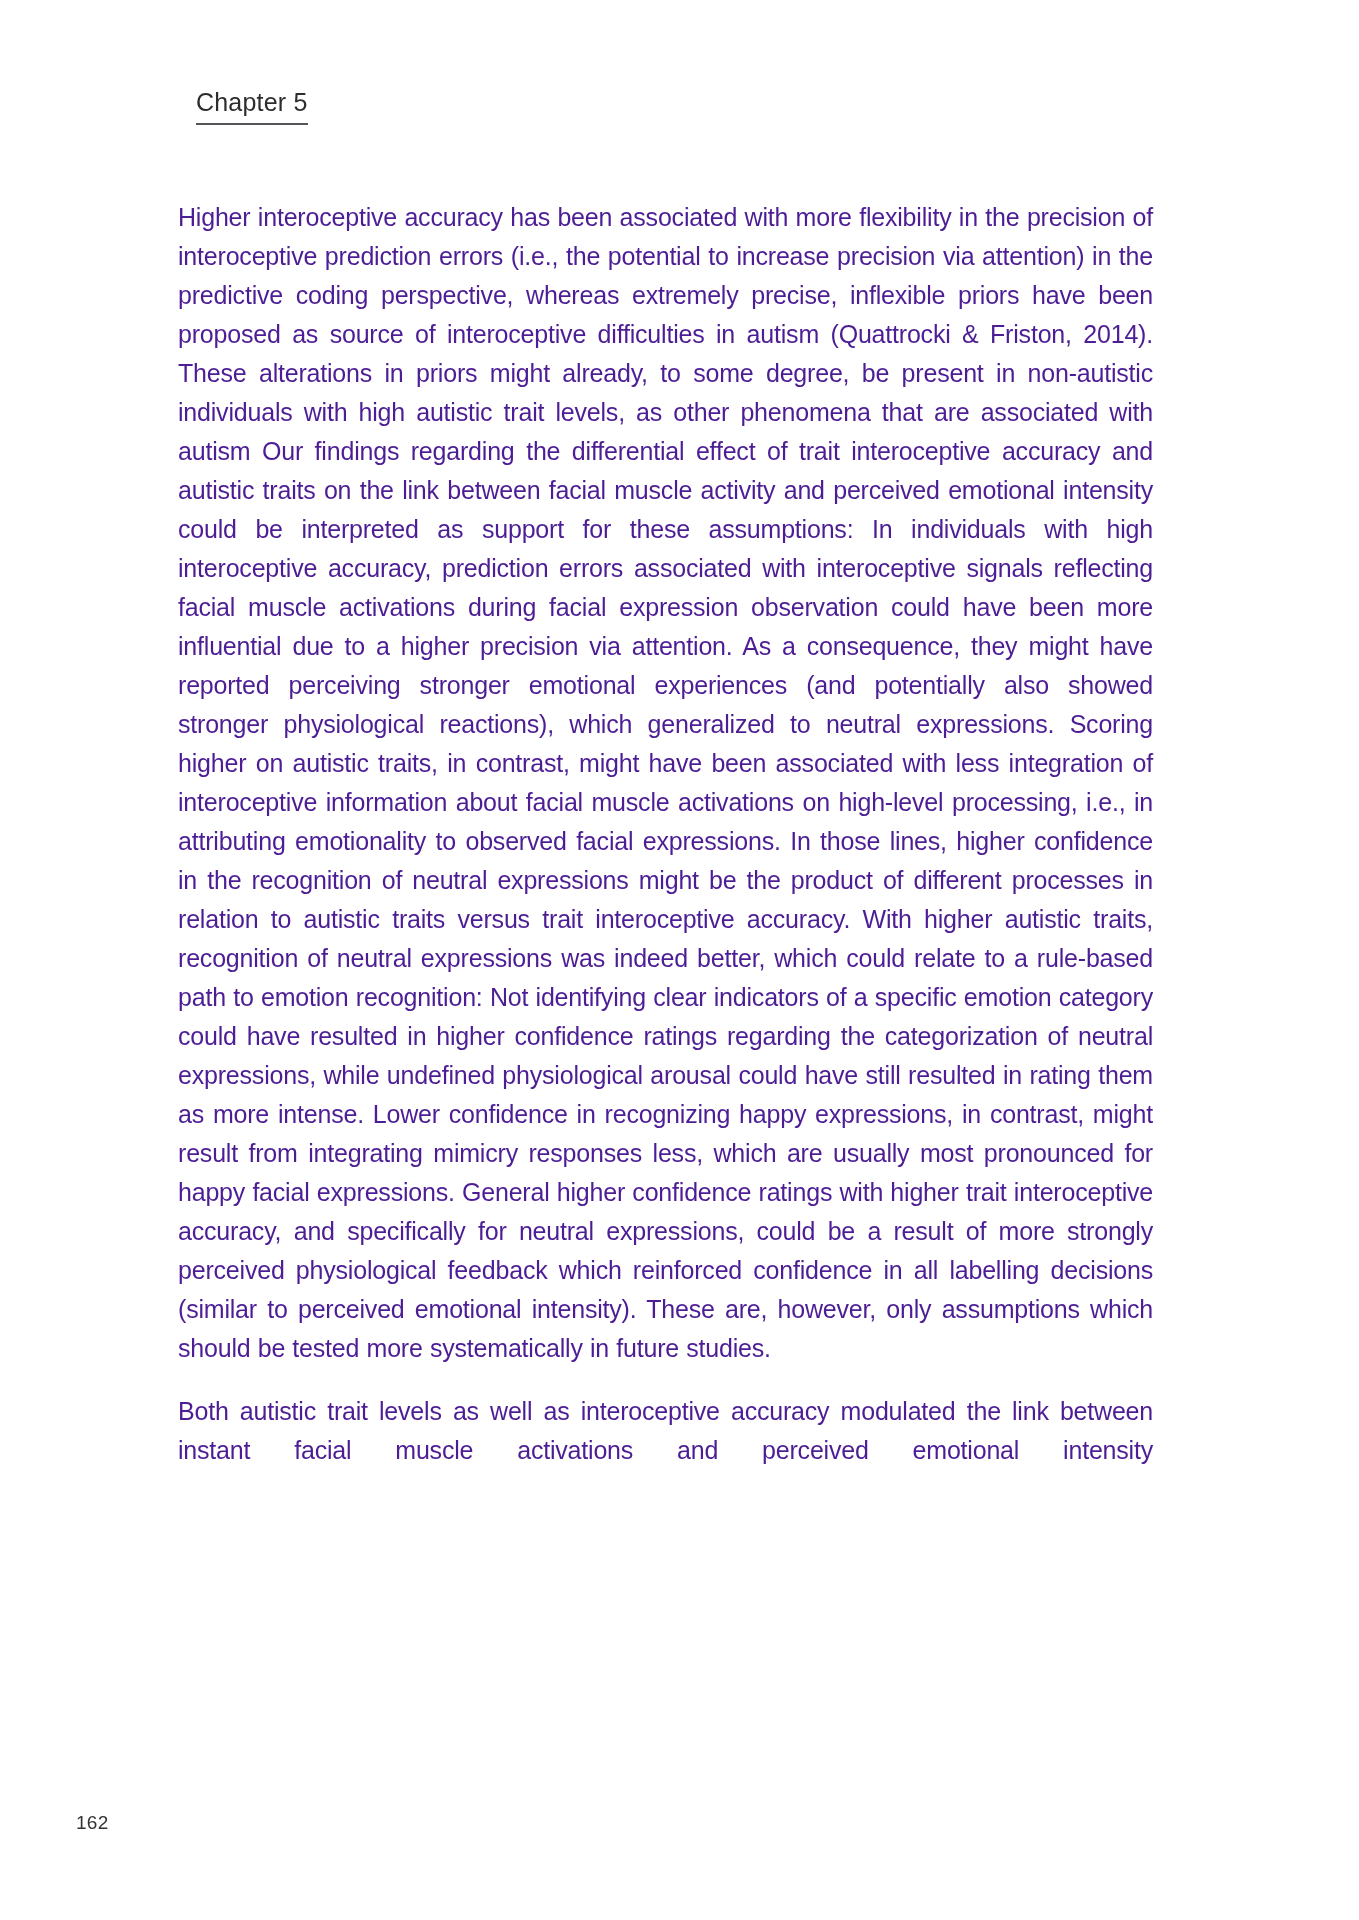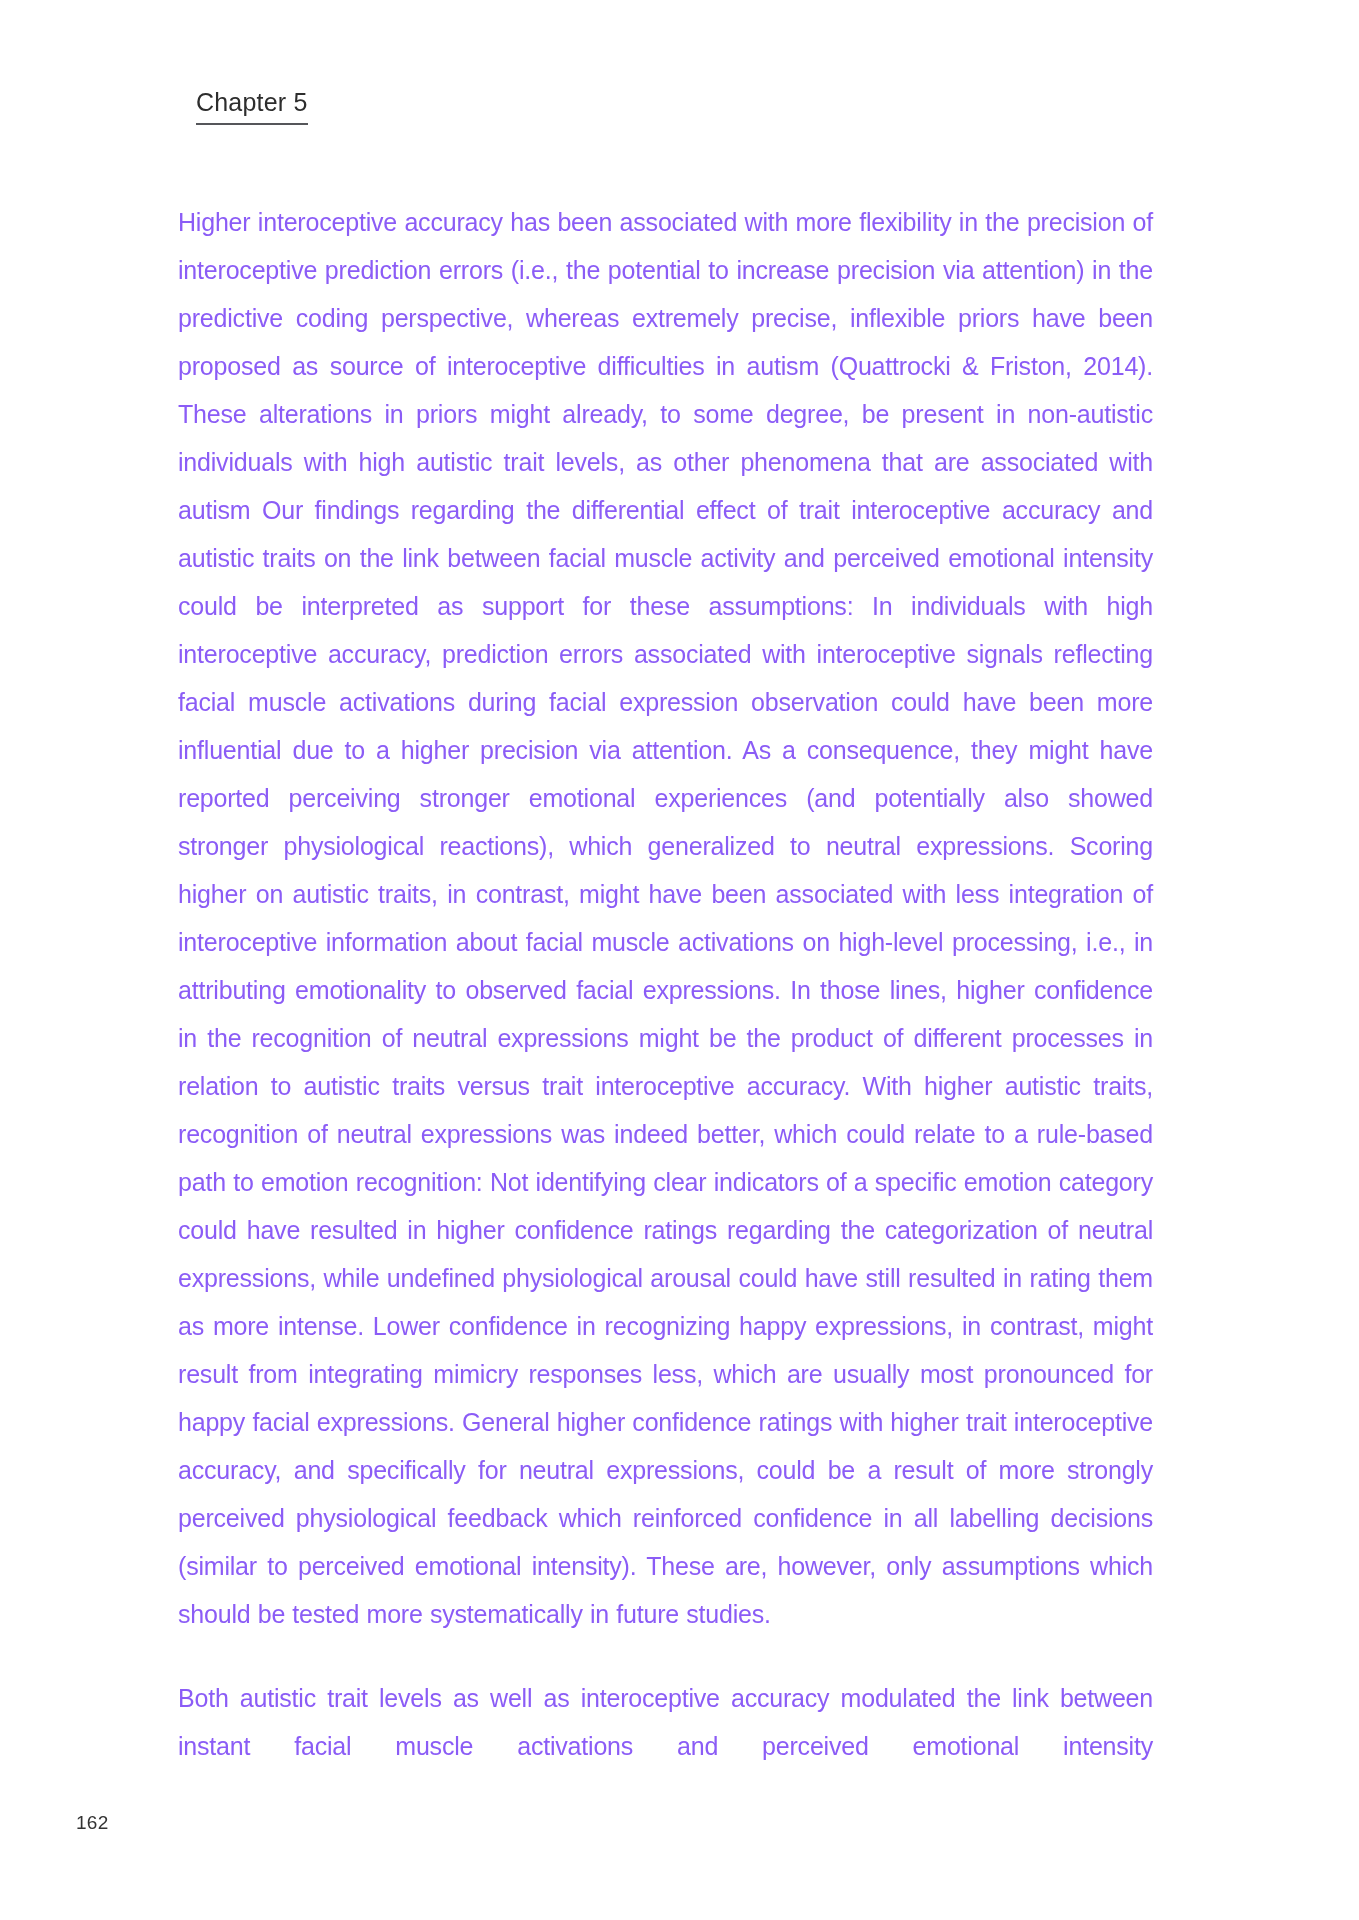--- a/index.html
+++ b/index.html
@@ -30,28 +30,28 @@
   }
   .text-block {
     position: absolute;
     left: 178px;
     top: 198px;
     width: 975px;
   }
   .para {
     margin: 0;
     font-size: 25px;
-    line-height: 48px;
-    color: #8b5cf6;
+    line-height: 39px;
+    color: #4c1d95;
     text-align: justify;
     letter-spacing: -0.2px;
     word-spacing: 0.5px;
   }
   .para + .para {
-    margin-top: 36px;
+    margin-top: 24px;
   }
   
   .para.cont {
     text-align-last: justify;
   }
   .page-number {
     position: absolute;
     left: 76px;
     top: 1812px;
     font-size: 19px;

